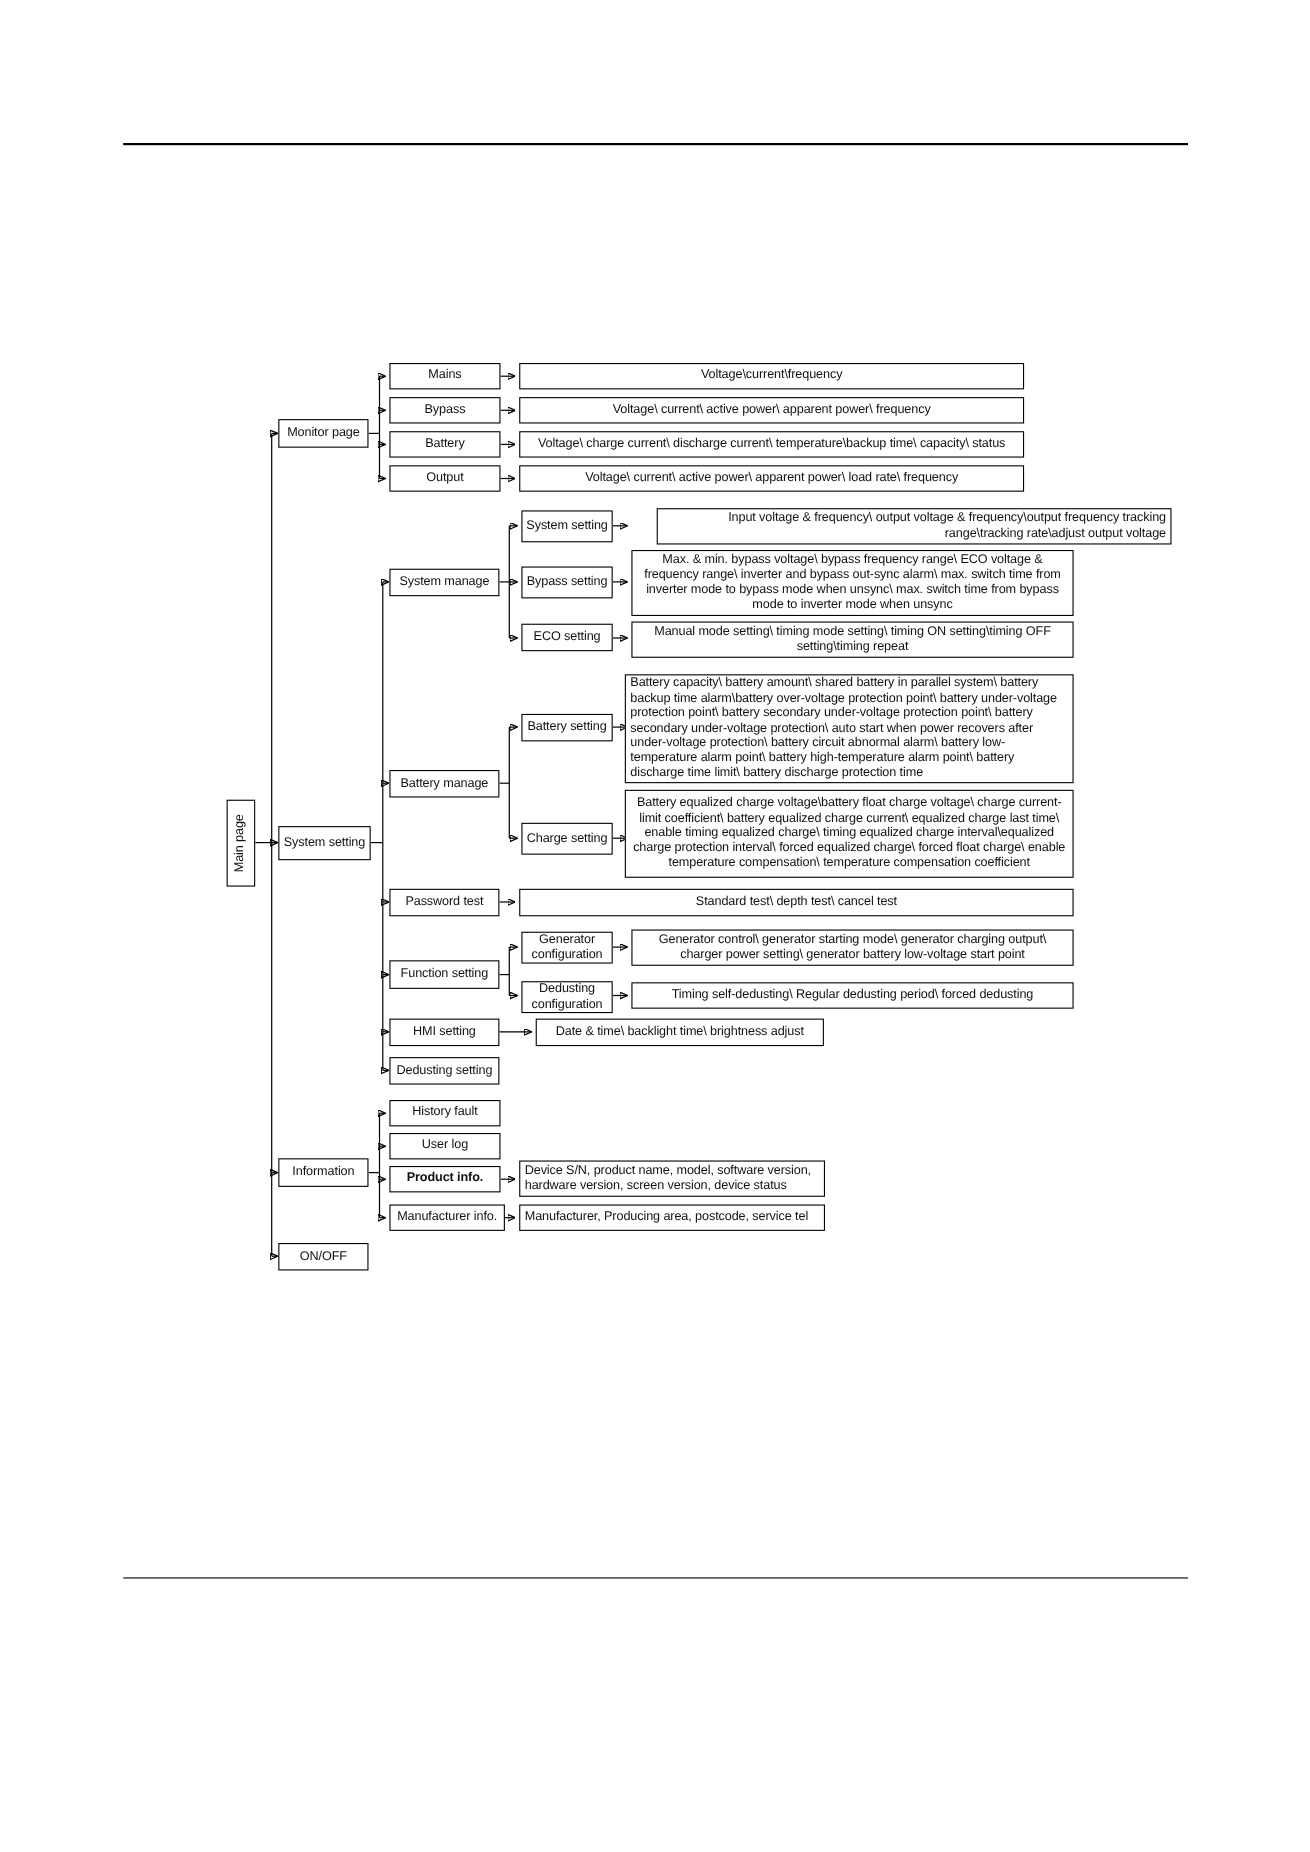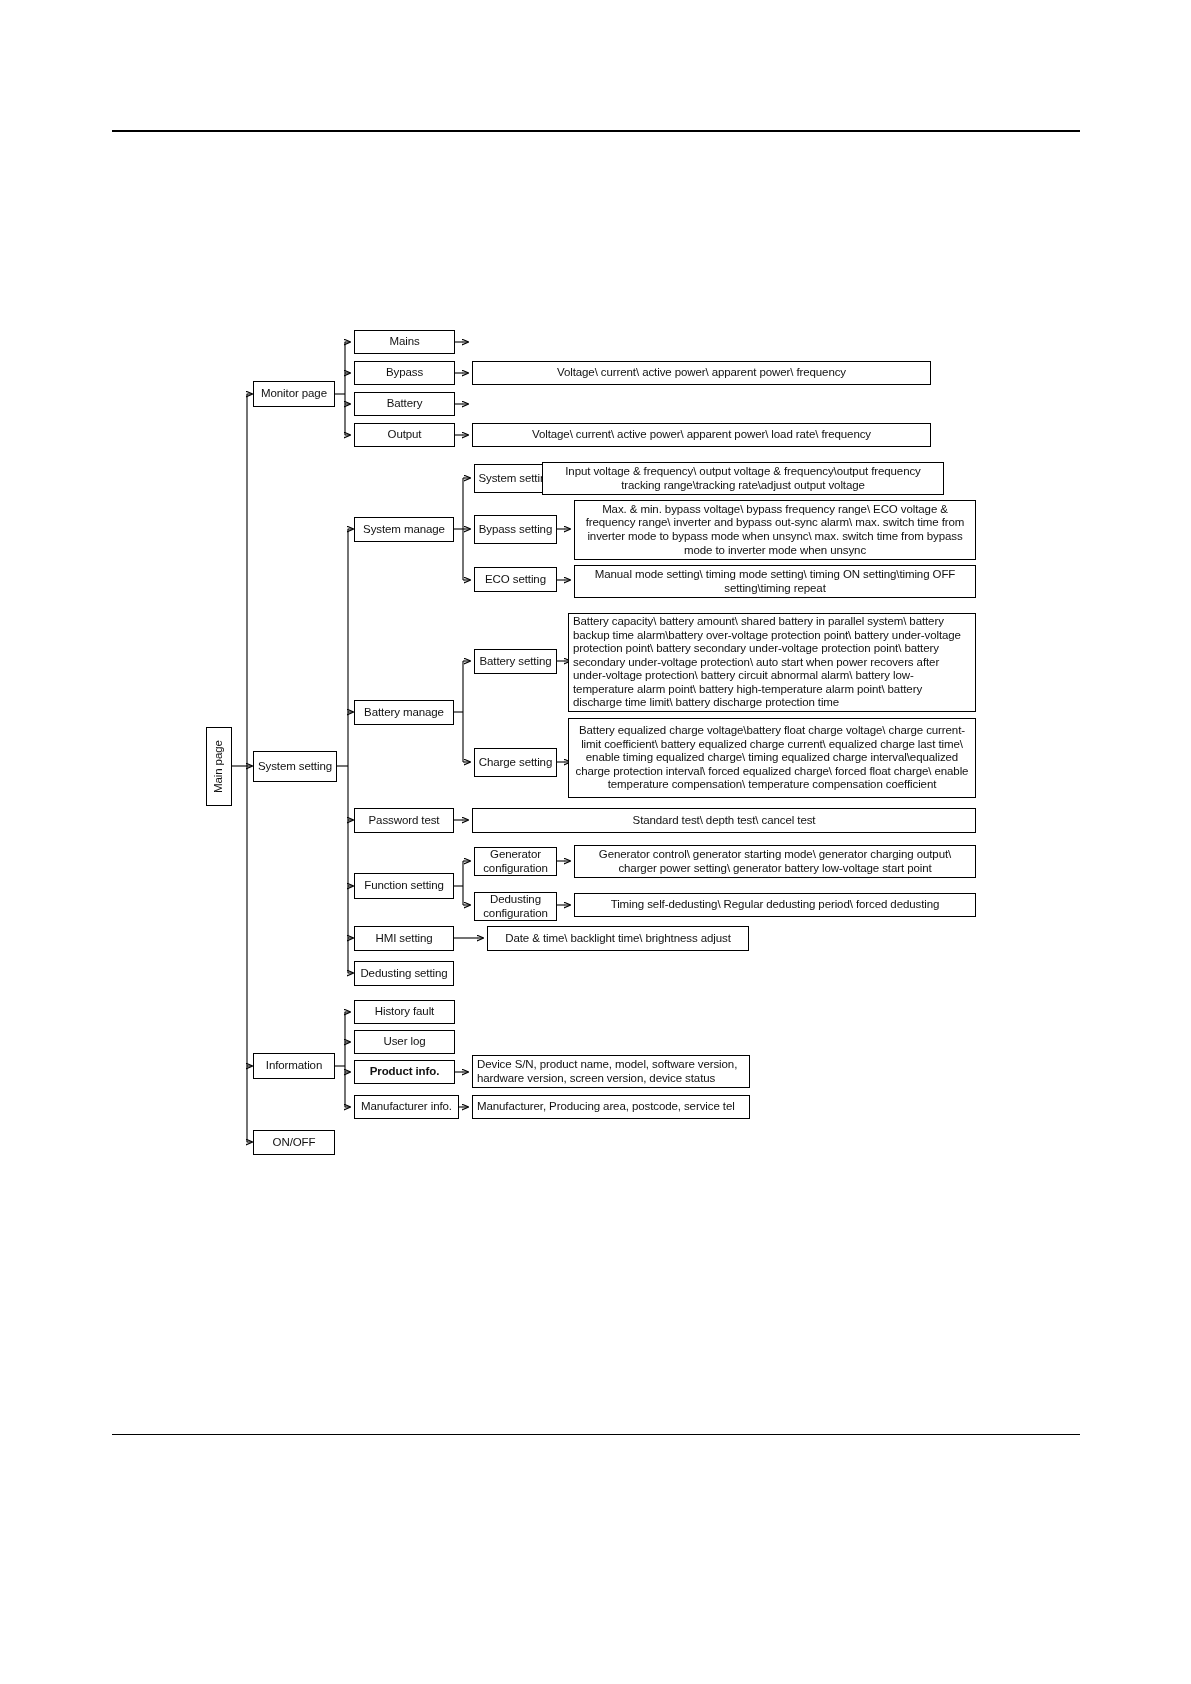--- a/index.html
+++ b/index.html
@@ -152,45 +152,47 @@
 
   <div class="node" style="left:253px; top:381px; width:82px; height:26px;">Monitor page</div>
 
   <div class="node" style="left:253px; top:751px; width:84px; height:31px;">System setting</div>
 
   <div class="node" style="left:253px; top:1053px; width:82px; height:26px;">Information</div>
 
   <div class="node" style="left:253px; top:1130px; width:82px; height:25px;">ON/OFF</div>
 
   <div class="node" style="left:354px; top:330px; width:101px; height:24px;">Mains</div>
+  <div class="node detail" style="left:472px; top:330px; width:459px; height:24px;">Voltage\current\frequency</div>
 
   <div class="node" style="left:354px; top:361px; width:101px; height:24px;">Bypass</div>
   <div class="node detail" style="left:472px; top:361px; width:459px; height:24px;">Voltage\ current\ active power\ apparent  power\ frequency</div>
 
   <div class="node" style="left:354px; top:392px; width:101px; height:24px;">Battery</div>
+  <div class="node detail" style="left:472px; top:392px; width:459px; height:24px;">Voltage\ charge current\ discharge current\ temperature\backup time\ capacity\ status</div>
 
   <div class="node" style="left:354px; top:423px; width:101px; height:24px;">Output</div>
   <div class="node detail" style="left:472px; top:423px; width:459px; height:24px;">Voltage\ current\ active power\ apparent power\ load rate\ frequency</div>
 
   <div class="node" style="left:354px; top:517px; width:100px; height:25px;">System manage</div>
 
   <div class="node" style="left:354px; top:700px; width:100px; height:25px;">Battery manage</div>
 
   <div class="node" style="left:354px; top:808px; width:100px; height:25px;">Password test</div>
   <div class="node detail" style="left:472px; top:808px; width:504px; height:25px;">Standard test\ depth test\ cancel test</div>
 
   <div class="node" style="left:354px; top:873px; width:100px; height:26px;">Function setting</div>
 
   <div class="node" style="left:354px; top:926px; width:100px; height:25px;">HMI setting</div>
   <div class="node detail" style="left:487px; top:926px; width:262px; height:25px;">Date &amp; time\ backlight time\ brightness adjust</div>
 
   <div class="node" style="left:354px; top:961px; width:100px; height:25px;">Dedusting setting</div>
 
   <div class="node" style="left:474px; top:464px; width:83px; height:29px;">System setting</div>
-  <div class="node detail" style="left:542px; top:462px; width:402px; height:33px;">Input voltage &amp; frequency\ output voltage &amp; frequency\output frequency tracking range\tracking rate\adjust output voltage</div>
+  <div class="node detail" style="left:597px; top:462px; width:468px; height:33px;text-align:right;">Input voltage &amp; frequency\ output voltage &amp; frequency\output frequency tracking range\tracking rate\adjust output voltage</div>
 
   <div class="node" style="left:474px; top:515px; width:83px; height:29px;">Bypass setting</div>
   <div class="node detail" style="left:574px; top:500px; width:402px; height:60px;">Max. &amp; min. bypass voltage\ bypass frequency range\ ECO voltage &amp; frequency range\ inverter and bypass out-sync alarm\ max. switch time from inverter mode to bypass mode when unsync\ max. switch time from bypass mode to inverter mode when unsync</div>
 
   <div class="node" style="left:474px; top:567px; width:83px; height:25px;">ECO setting</div>
   <div class="node detail" style="left:574px; top:565px; width:402px; height:33px;">Manual mode setting\ timing mode setting\ timing ON setting\timing OFF setting\timing repeat</div>
 
   <div class="node" style="left:474px; top:649px; width:83px; height:25px;">Battery setting</div>
   <div class="node detail" style="left:568px; top:613px; width:408px; height:99px; justify-content:flex-start; text-align:left;">Battery capacity\ battery amount\ shared battery in parallel system\ battery backup time alarm\battery over-voltage protection point\ battery under-voltage protection point\ battery secondary under-voltage protection point\  battery secondary under-voltage protection\ auto start when power recovers after under-voltage protection\ battery circuit abnormal alarm\ battery low-temperature alarm point\ battery high-temperature alarm point\ battery discharge time limit\ battery discharge protection time</div>
 

